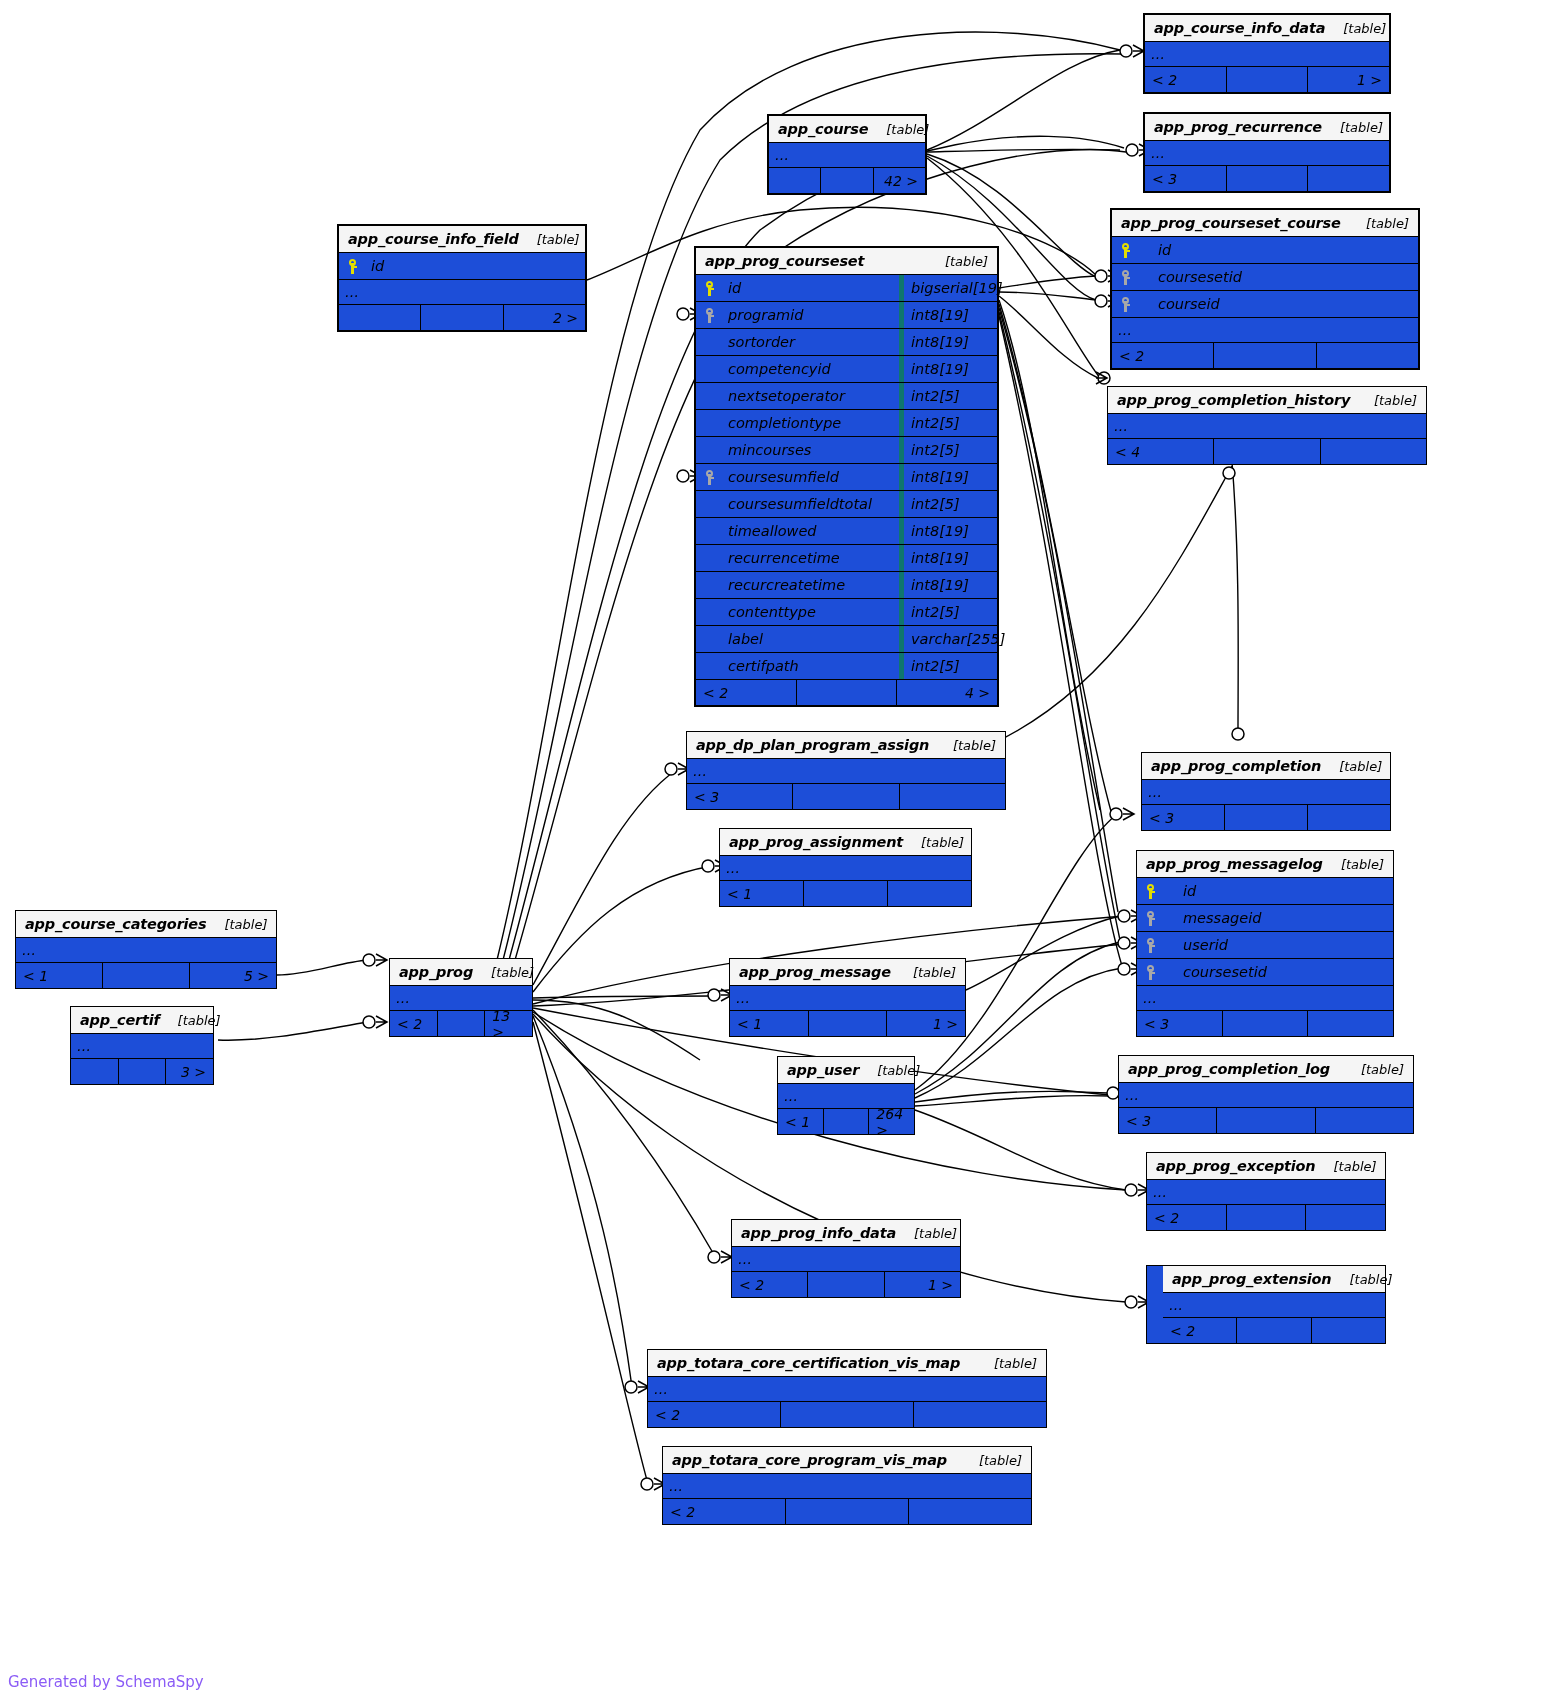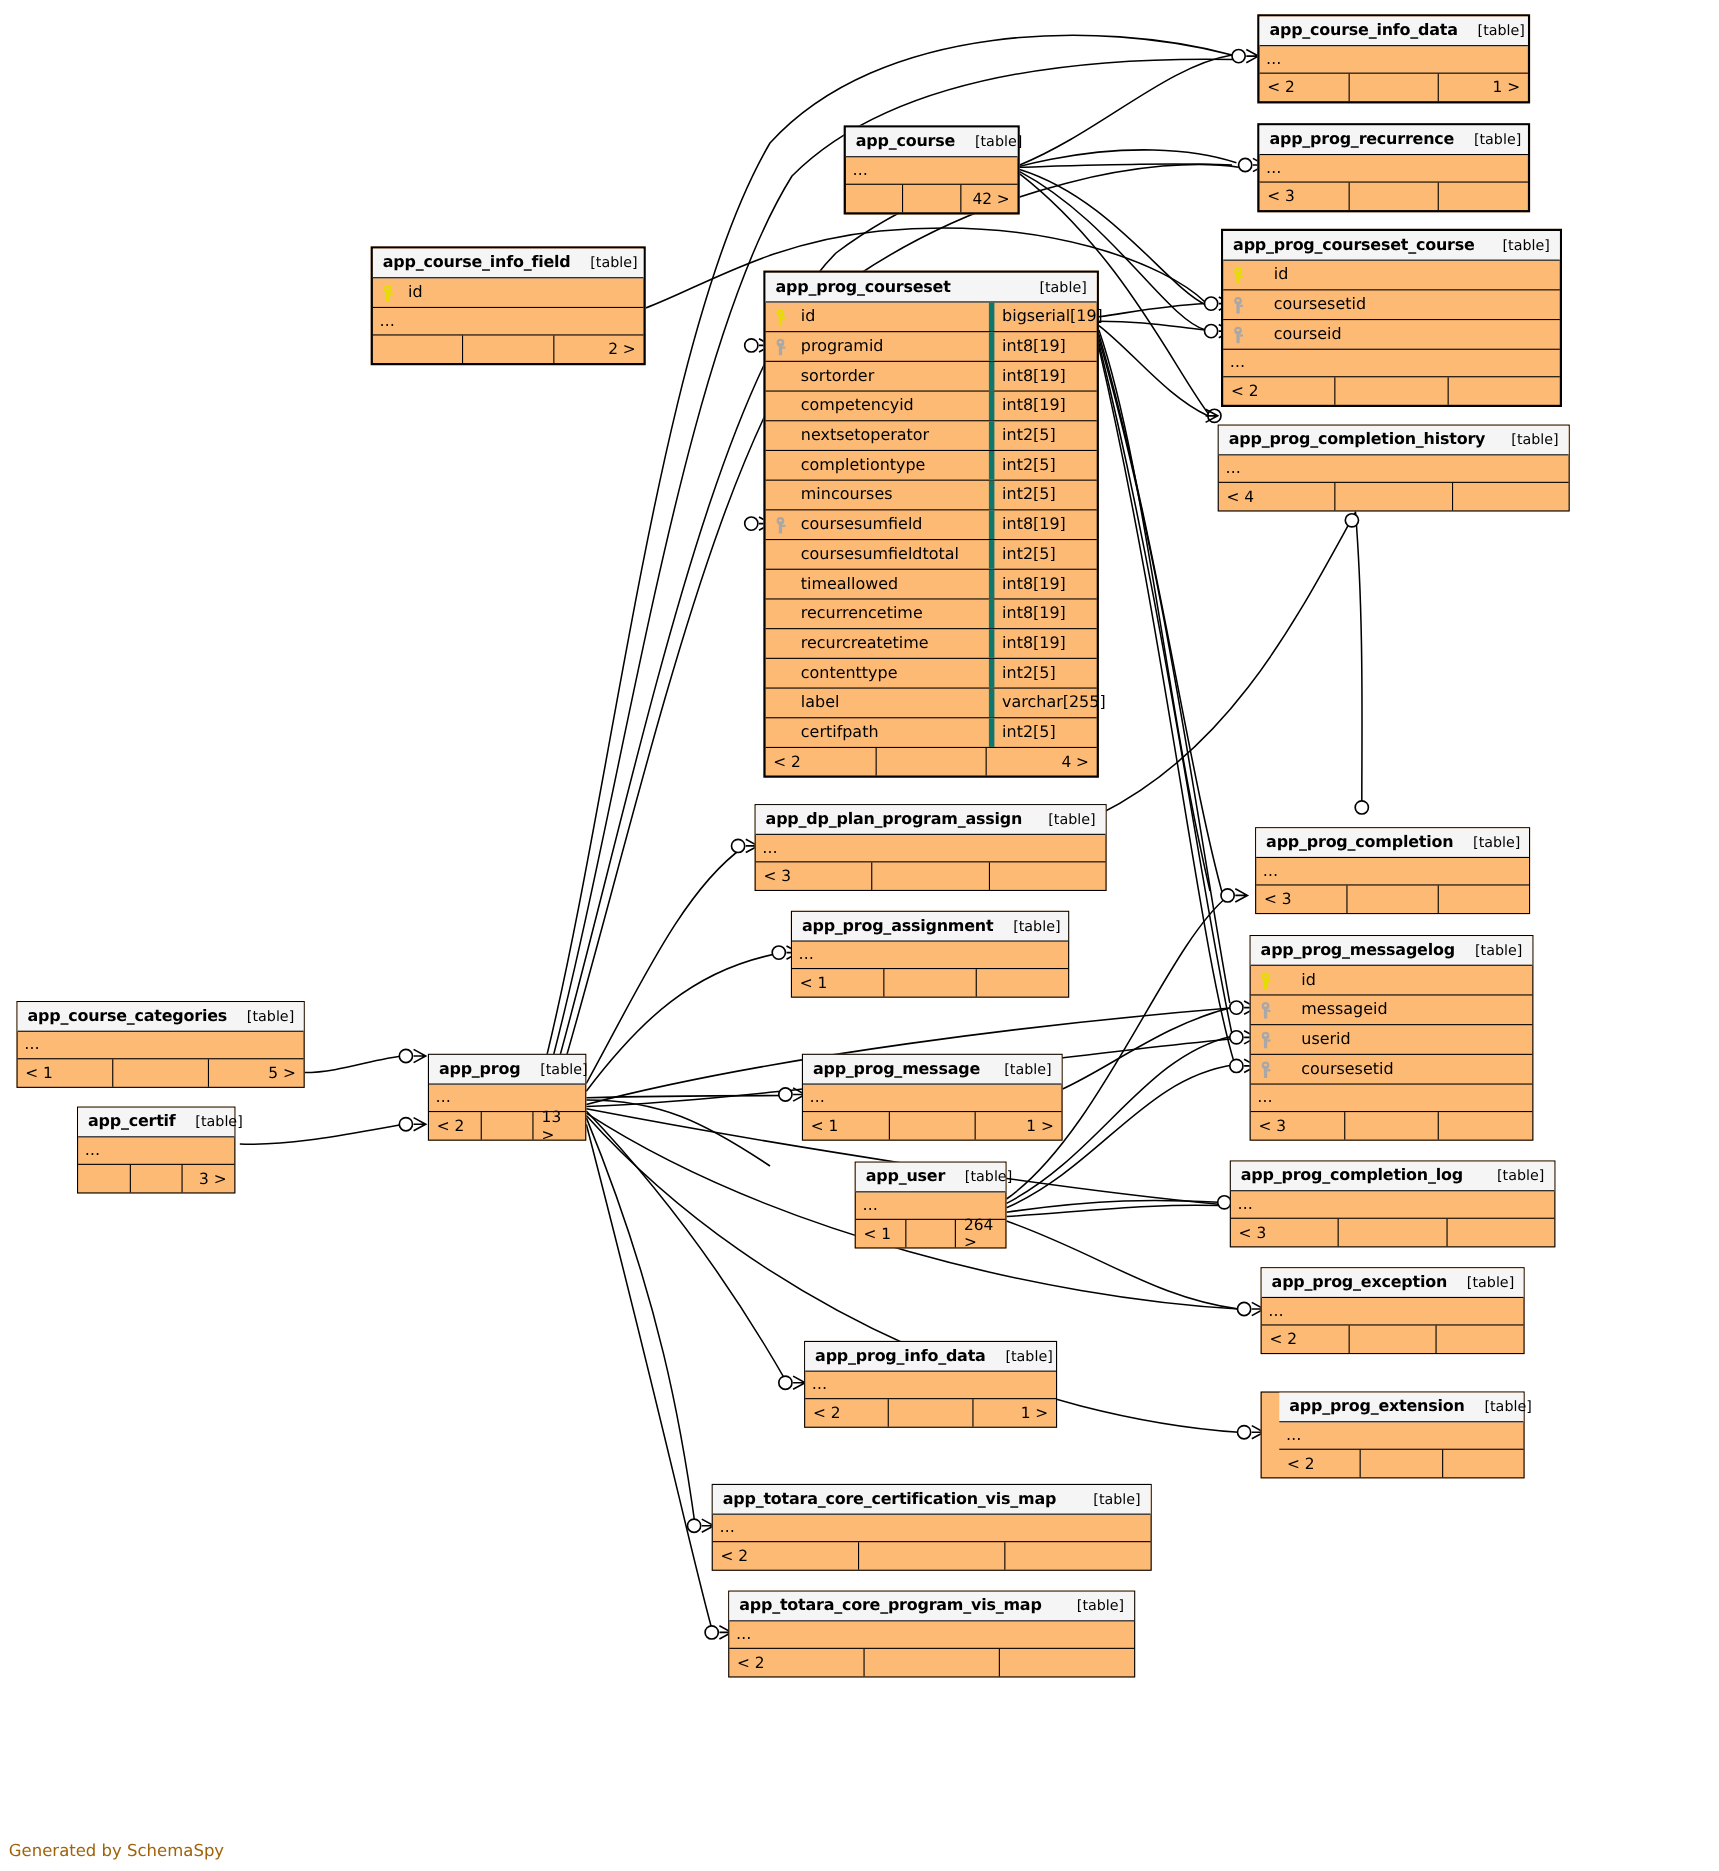--- a/index.html
+++ b/index.html
@@ -22,25 +22,26 @@
   }
   #edges {
     position: absolute;
     left: 0; top: 0;
     width: 1563px;
     height: 1701px;
     pointer-events: none;
   }
   .tbl {
     position: absolute;
-    background: #fdba74;
+    background: #1d4ed8;
     border: 2px solid #000000;
     box-sizing: border-box;
     font-size: 14.5px;
     color: #000000;
+    font-style: italic;
   }
   .tbl.thin { border-width: 1px; }
   .tbl-head {
     background: #f5f5f5;
     border-bottom: 1px solid #000000;
     display: flex;
     align-items: center;
     justify-content: space-between;
     padding: 4px 9px 4px 9px;
     box-sizing: border-box;
@@ -154,21 +155,21 @@
     box-sizing: border-box;
     background: transparent;
   }
   .key-pk { color: #e3dd00; }
   .key-fk { color: #a8a8a8; }
   .credit {
     position: absolute;
     left: 8px;
     top: 1673px;
     font-size: 15px;
-    color: #a16207;
+    color: #8b5cf6;
   }
 </style>
 </head>
 <body>
 
 <div id="canvas">
 
   <svg id="edges" viewBox="0 0 1563 1701" xmlns="http://www.w3.org/2000/svg">
     <defs>
       <g id="crow">

